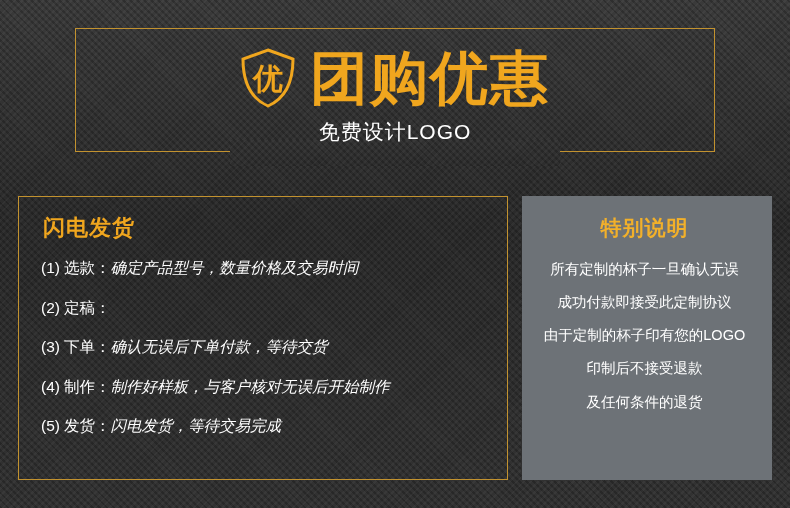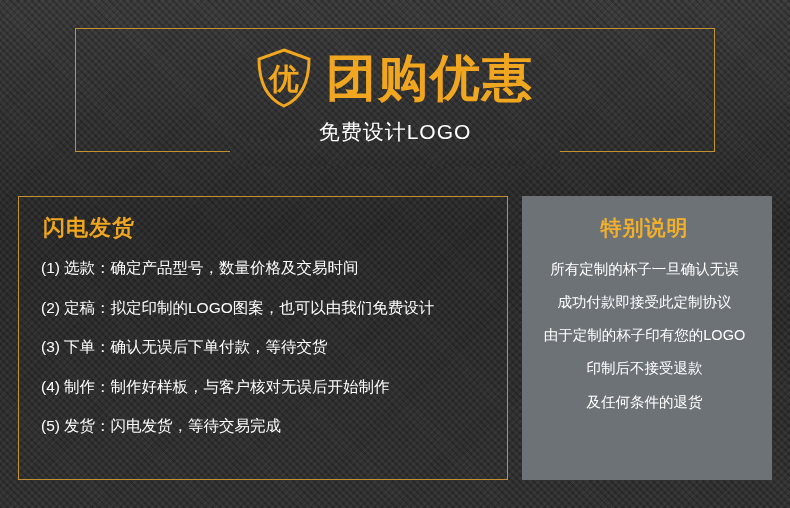--- a/index.html
+++ b/index.html
@@ -88,21 +88,21 @@
   }
   .shield {
     position: relative;
     width: 56px;
     height: 60px;
     flex: 0 0 auto;
   }
   .shield svg { display: block; }
 
   .main-title {
-    font-size: 50px;
+    font-size: 58px;
     line-height: 1;
     font-weight: bold;
     color: #f0a61e;
     letter-spacing: 2px;
     white-space: nowrap;
   }
   .sub-title {
     position: absolute;
     left: 0;
     top: 118px;
@@ -150,21 +150,21 @@
     font-size: 15.5px;
     line-height: 1.2;
     margin-bottom: 21px;
     white-space: nowrap;
   }
   .step-index {
     flex: 0 0 auto;
     margin-right: 4px;
   }
   .step-name { flex: 0 0 auto; }
-  .step-desc { flex: 0 0 auto; }
+  .step-desc { flex: 0 0 auto; font-style: italic; }
 
   .panel-right {
     position: relative;
     flex: 1 1 auto;
     box-sizing: border-box;
     background: #6d7277;
     padding: 14px 10px 10px 5px;
     text-align: center;
   }
   .panel-right-title {
@@ -210,21 +210,20 @@
 
       <ul class="steps">
         <li class="step">
           <span class="step-index">(1)</span>
           <span class="step-name">选款：</span>
           <span class="step-desc">确定产品型号，数量价格及交易时间</span>
         </li>
         <li class="step">
           <span class="step-index">(2)</span>
           <span class="step-name">定稿：</span>
-          <span class="step-desc">拟定印制的LOGO图案，也可以由我们免费设计</span>
         </li>
         <li class="step">
           <span class="step-index">(3)</span>
           <span class="step-name">下单：</span>
           <span class="step-desc">确认无误后下单付款，等待交货</span>
         </li>
         <li class="step">
           <span class="step-index">(4)</span>
           <span class="step-name">制作：</span>
           <span class="step-desc">制作好样板，与客户核对无误后开始制作</span>

